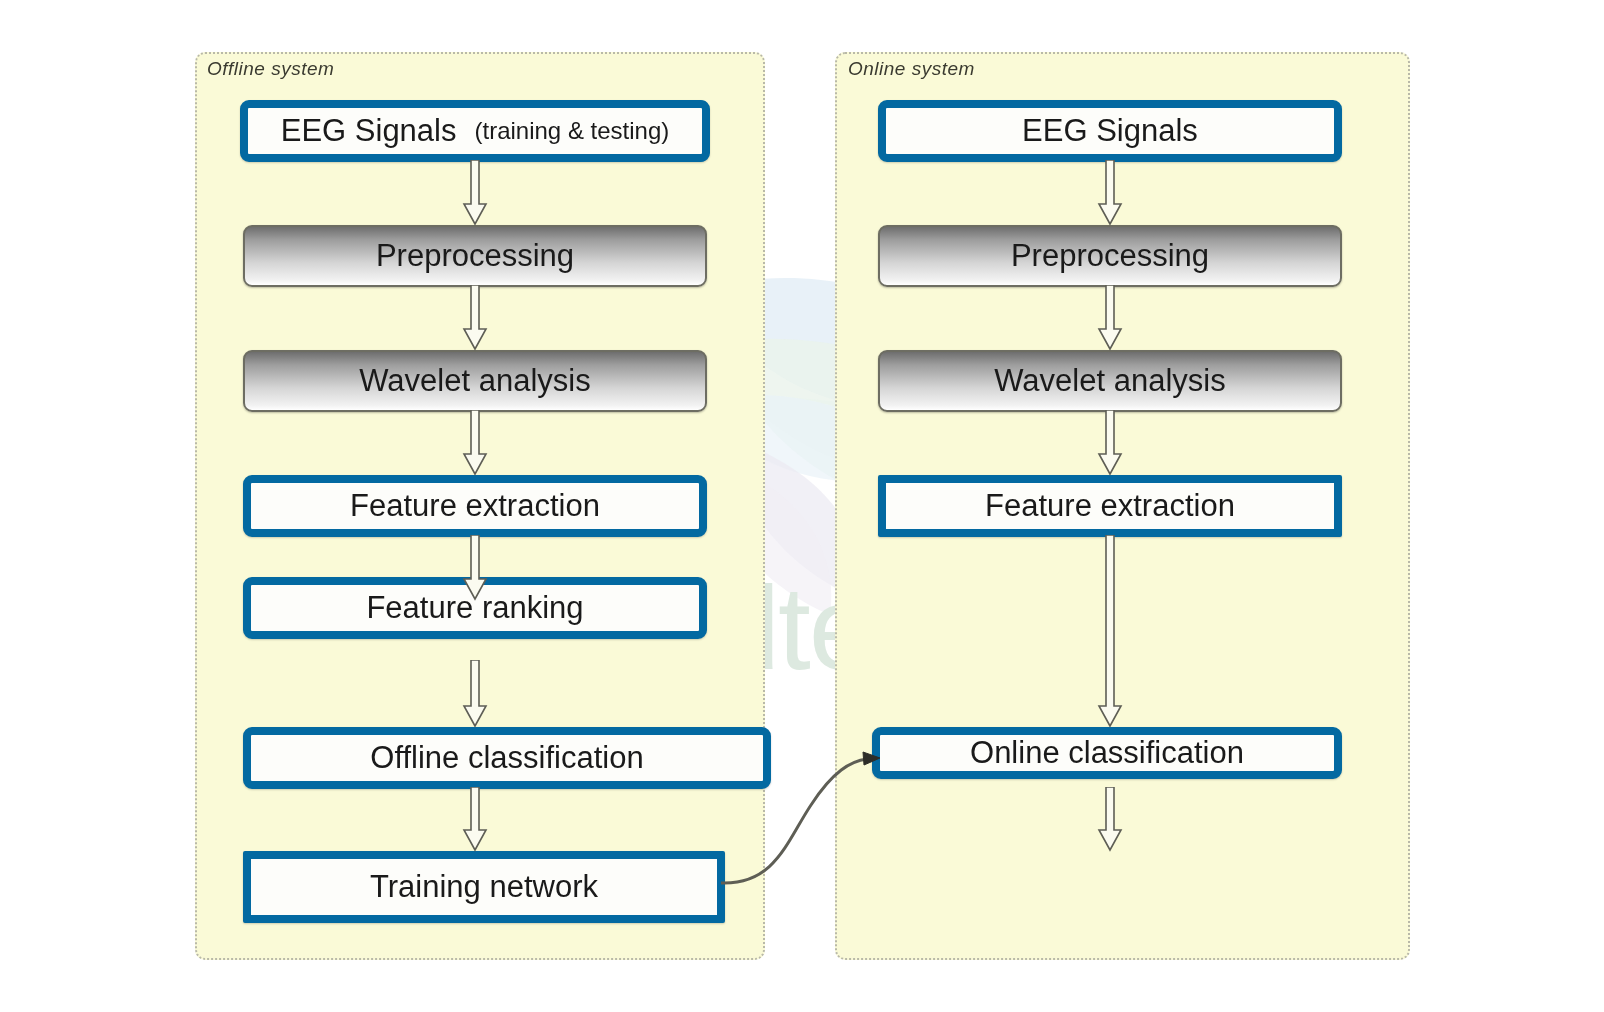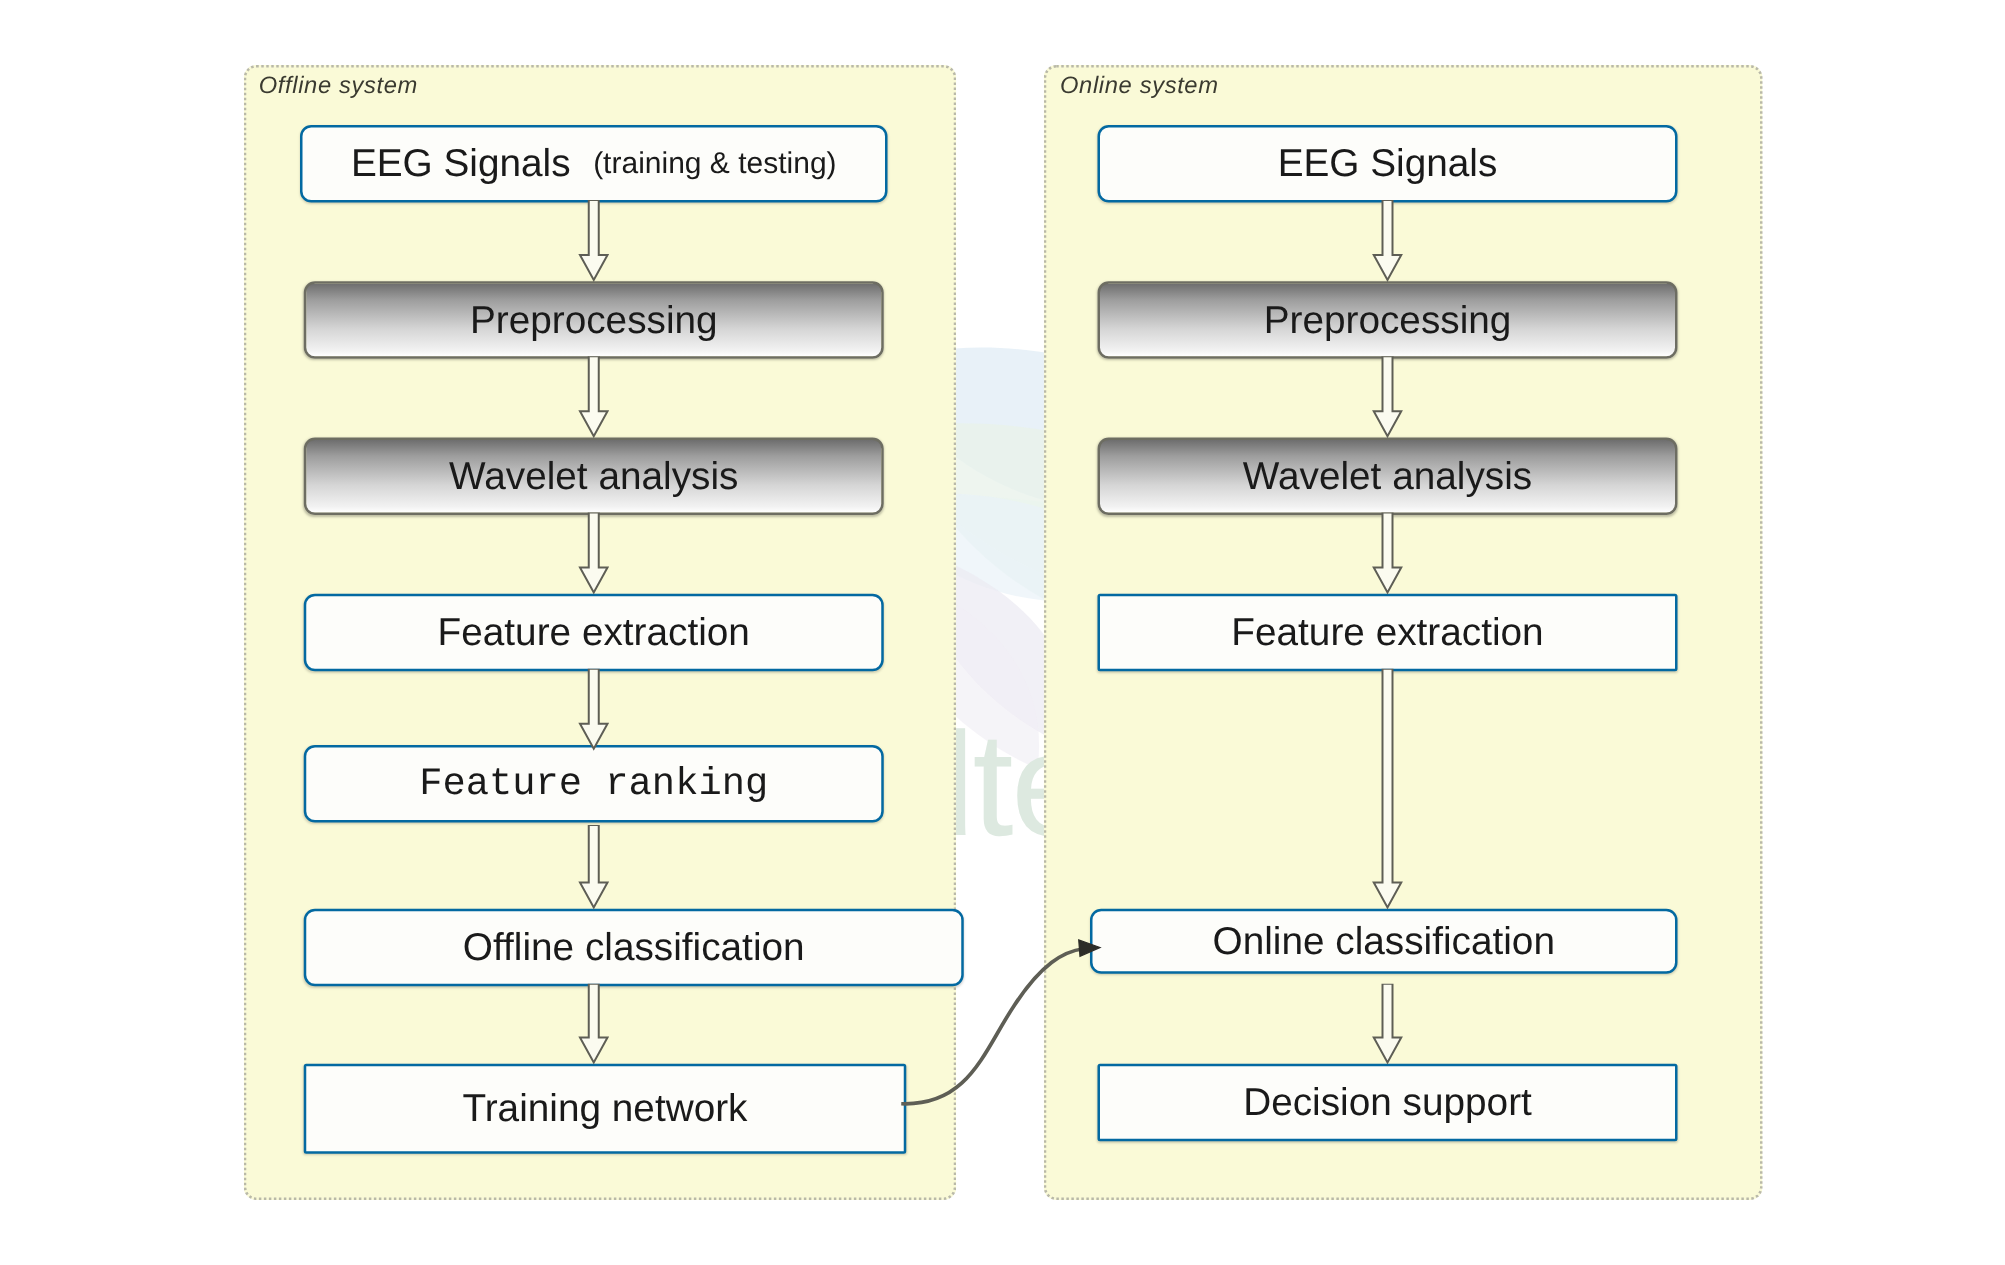--- a/index.html
+++ b/index.html
@@ -37,21 +37,21 @@
     font-size:19px;
     color:#3a3a30;
     letter-spacing:0.5px;
     white-space:nowrap;
   }
 
   
   .node{
     position:absolute;
     box-sizing:border-box;
-    border:2px solid #0369a1;
+    border:8px solid #0369a1;
     display:flex;align-items:center;justify-content:center;
     color:#1a1a1a;
     font-size:31px;
     white-space:nowrap;
     text-align:center;
   }
   .node.plain{
     background:#fdfdfa;
     border-radius:9px;
     box-shadow:0 1px 2px rgba(0,0,0,.18);
@@ -106,21 +106,21 @@
   </div>
 
   <div class="node grad" style="left:243px;top:350px;width:464px;height:62px;">
     <span>Wavelet analysis</span>
   </div>
 
   <div class="node plain" style="left:243px;top:475px;width:464px;height:62px;">
     <span>Feature extraction</span>
   </div>
 
-  <div class="node plain" style="left:243px;top:596px;width:464px;height:62px;font-family:Liberation Mono, monospace;">
+  <div class="node plain" style="left:243px;top:577px;width:464px;height:62px;">
     <span>Feature ranking</span>
   </div>
 
   <div class="node plain" style="left:243px;top:727px;width:528px;height:62px;">
     <span>Offline classification</span>
   </div>
 
   <div class="node square" style="left:243px;top:851px;width:482px;height:72px;">
     <span>Training network</span>
   </div>
@@ -141,23 +141,20 @@
   </div>
 
   <div class="node square" style="left:878px;top:475px;width:464px;height:62px;">
     <span>Feature extraction</span>
   </div>
 
   <div class="node plain" style="left:872px;top:727px;width:470px;height:52px;">
     <span>Online classification</span>
   </div>
 
-  <div class="node square" style="left:878px;top:851px;width:464px;height:62px;">
-    <span>Decision support</span>
-  </div>
 
   <div class="arrow" style="left:461px;top:160px;">
     <svg width="28" height="67" viewBox="0 0 28 67">
         <path d="M10 0 L10 44 L3 44 L14 64 L25 44 L18 44 L18 0 Z" fill="#fbfbf0" stroke="#5e5e55" stroke-width="1.6"></path>
       </svg>
   </div>
   <div class="arrow" style="left:461px;top:285px;">
     <svg width="28" height="67" viewBox="0 0 28 67">
         <path d="M10 0 L10 44 L3 44 L14 64 L25 44 L18 44 L18 0 Z" fill="#fbfbf0" stroke="#5e5e55" stroke-width="1.6"></path>
       </svg>

